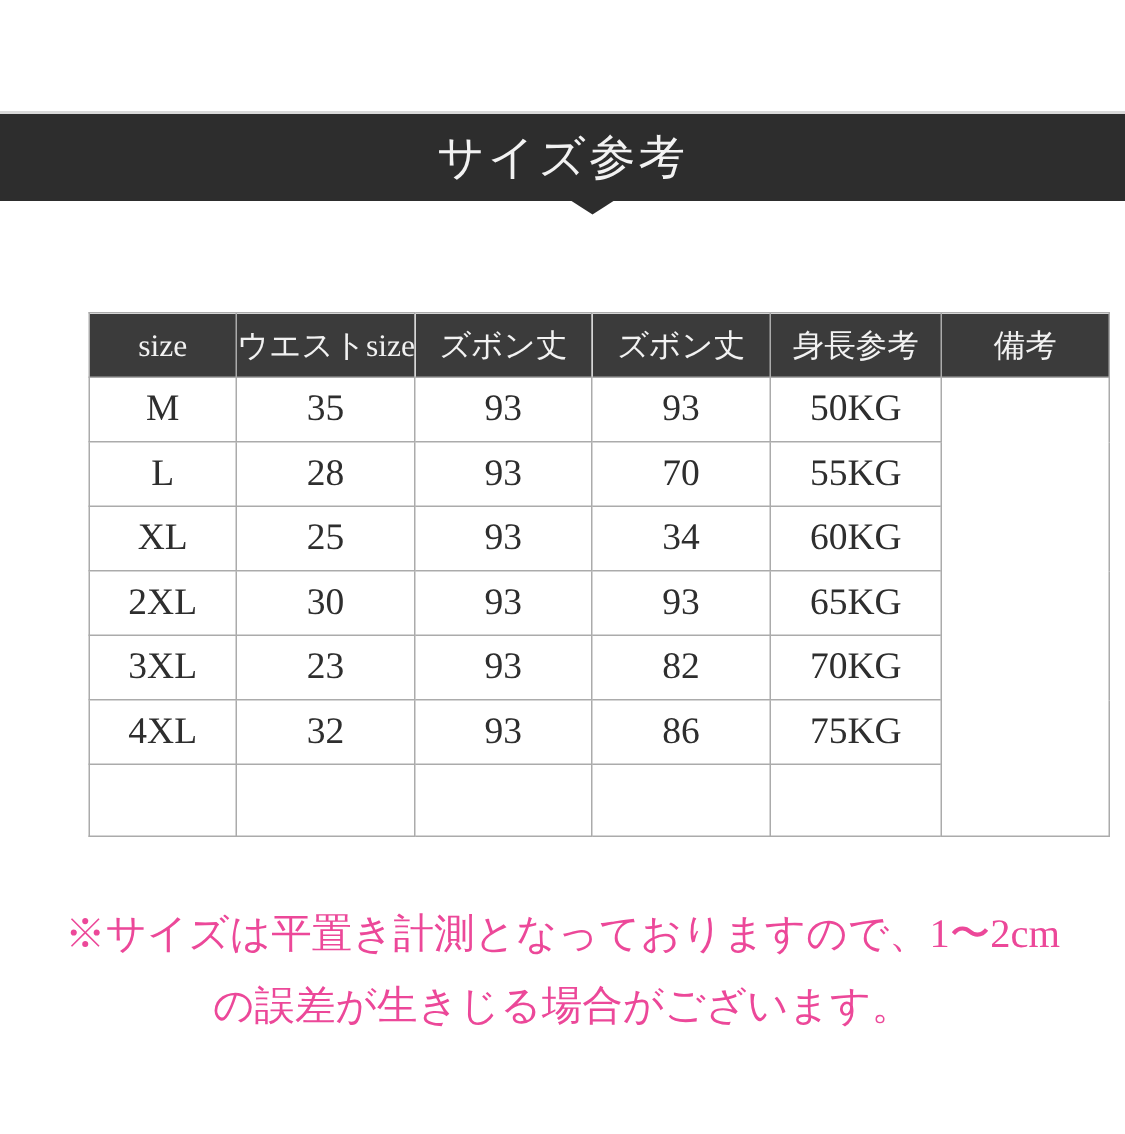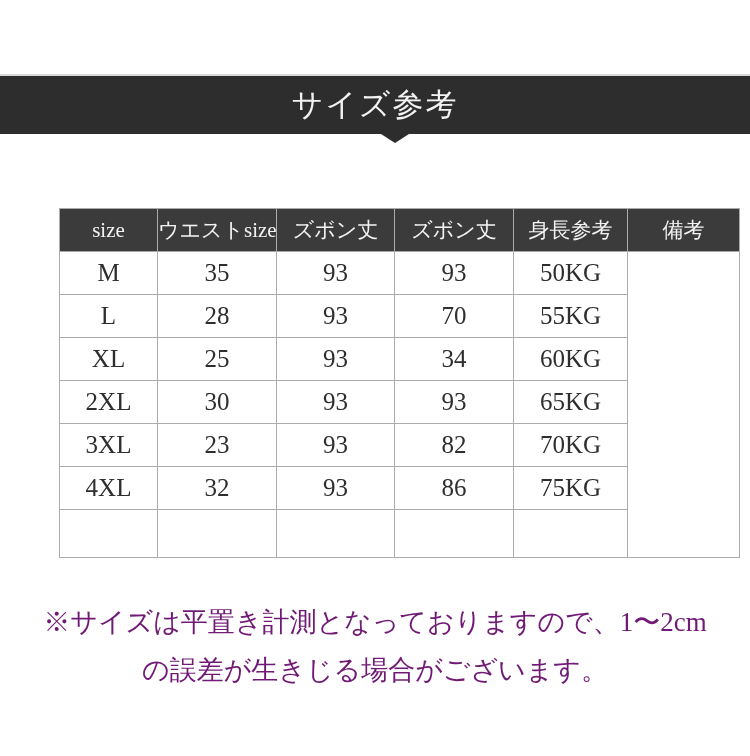--- a/index.html
+++ b/index.html
@@ -90,21 +90,21 @@
   table.size-table tr.empty-row td {
     height: 47px;
   }
   
   .footer-note {
     position: absolute;
     left: 0;
     top: 598px;
     width: 750px;
     text-align: center;
-    color: #701a75;
+    color: #ec4899;
     font-size: 27px;
     line-height: 48px;
   }
 </style>
 </head>
 <body>
 
 <div class="page">
 
   <div class="band-topline"></div>

